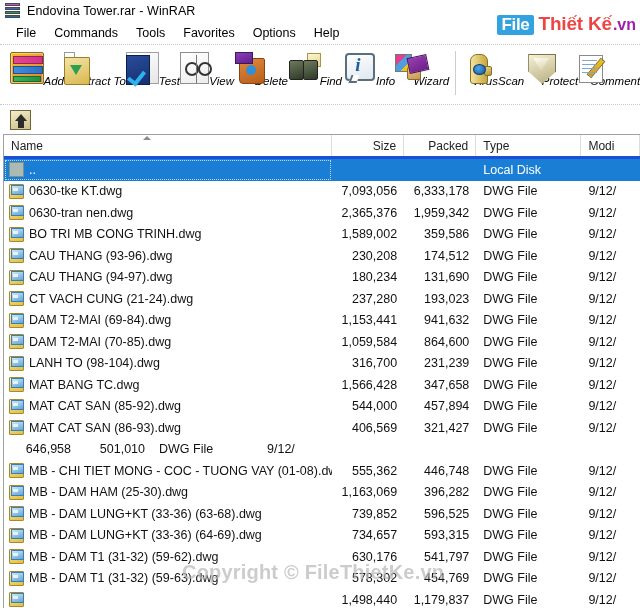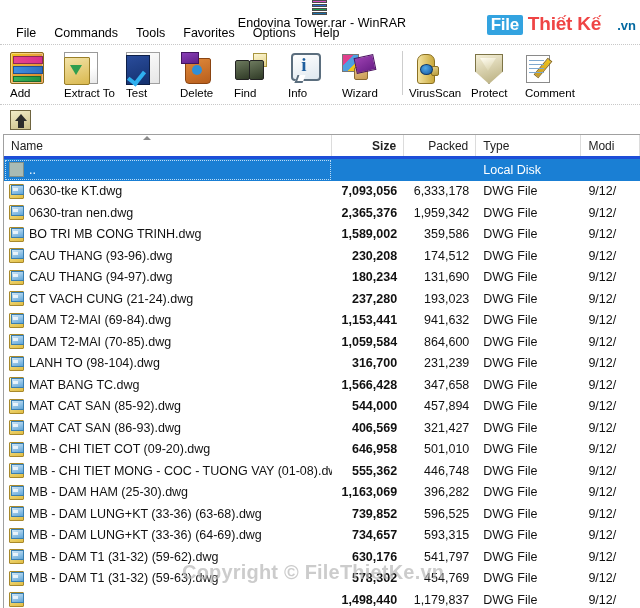--- a/index.html
+++ b/index.html
@@ -18,21 +18,20 @@
   }
 
   
   .titlebar {
     height: 22px;
     display: flex;
     align-items: center;
     padding-left: 4px;
     background: #ffffff;
     position: relative;
-    flex-direction: column;
   }
   .title-icon {
     width: 17px; height: 16px;
     margin-right: 6px;
     position: relative;
     flex: 0 0 auto;
   }
   .title-icon i {
     position: absolute; left: 1px; right: 1px;
     height: 3px;
@@ -78,39 +77,40 @@
   }
   .logo .l-file {
     background: #33a3e0;
     color: #ffffff;
     padding: 1px 4px 2px 4px;
     border-radius: 2px;
     font-size: 17px;
     letter-spacing: -.3px;
   }
   .logo .l-thiet { color: #ef4444; margin-left: 5px; letter-spacing: -.2px; }
-  .logo .l-vn { color: #0369a1; font-size: 13px; margin-left: 16px; }
+  .logo .l-vn { color: #a21caf; font-size: 16px; margin-left: 1px; }
 
   
   .toolbar {
     height: 60px;
     display: flex;
     align-items: flex-start;
     padding: 4px 0 0 10px;
     background: #ffffff;
     border-top: 1px dotted #c8c8c8;
     position: relative;
   }
   .tb-btn {
     width: 54px;
     display: flex;
-    flex-direction: column;
-    align-items: flex-start;
+    flex-direction: row;
+    align-items: flex-end;
     cursor: default;
     padding-top: 3px;
+    font-style: italic;
   }
   .tb-btn.wide { width: 62px; }
   .tb-ico {
     width: 34px; height: 32px;
     position: relative;
     margin-bottom: 3px;
   }
   .tb-lab {
     font-size: 11.5px;
     color: #000;
@@ -270,21 +270,21 @@
     position: absolute;
     left: 50%;
     top: 1px;
     margin-left: -24px;
     width: 0; height: 0;
     border-left: 4px solid transparent;
     border-right: 4px solid transparent;
     border-bottom: 4px solid #8a8a8a;
   }
   .c-name   { width: 338px; }
-  .c-size   { width: 74px; font-weight: bold; }
+  .c-size   { width: 74px; }
   .c-packed { width: 74px; }
   .c-type   { width: 108px; }
   .c-mod    { width: 60px; }
 
   .row {
     display: flex;
     height: 21.5px;
     align-items: center;
     font-size: 12.5px;
     color: #111;
@@ -391,20 +391,26 @@
         </div>
       <div class="tb-lab">Add</div>
     </div>
     <div class="tb-btn wide">
       <div class="tb-ico ic-extract"></div>
       <div class="tb-lab">Extract To</div>
     </div>
     <div class="tb-btn">
       <div class="tb-ico ic-test"></div>
       <div class="tb-lab">Test</div>
+    </div>
+    <div class="tb-btn">
+      <div class="tb-ico ic-view">
+          <i></i>
+        </div>
+      <div class="tb-lab">View</div>
     </div>
     <div class="tb-btn">
       <div class="tb-ico ic-delete">
           <i></i>
         </div>
       <div class="tb-lab">Delete</div>
     </div>
     <div class="tb-btn">
       <div class="tb-ico ic-find">
           <i></i>
@@ -592,24 +598,20 @@
           <div class="cell nm c-name">
             <span class="fico dwg"></span>
             <span>MAT CAT SAN (86-93).dwg</span>
           </div>
           <div class="cell num c-size">406,569</div>
           <div class="cell num c-packed">321,427</div>
           <div class="cell c-type">DWG File</div>
           <div class="cell c-mod">9/12/</div>
         </div>
         <div class="row">
-          <div class="cell nm c-name">
-            <span class="fico dwg"></span>
-            <span>MB - CHI TIET COT (09-20).dwg</span>
-          </div>
           <div class="cell num c-size">646,958</div>
           <div class="cell num c-packed">501,010</div>
           <div class="cell c-type">DWG File</div>
           <div class="cell c-mod">9/12/</div>
         </div>
         <div class="row">
           <div class="cell nm c-name">
             <span class="fico dwg"></span>
             <span>MB - CHI TIET MONG - COC - TUONG VAY (01-08).dwg</span>
           </div>

